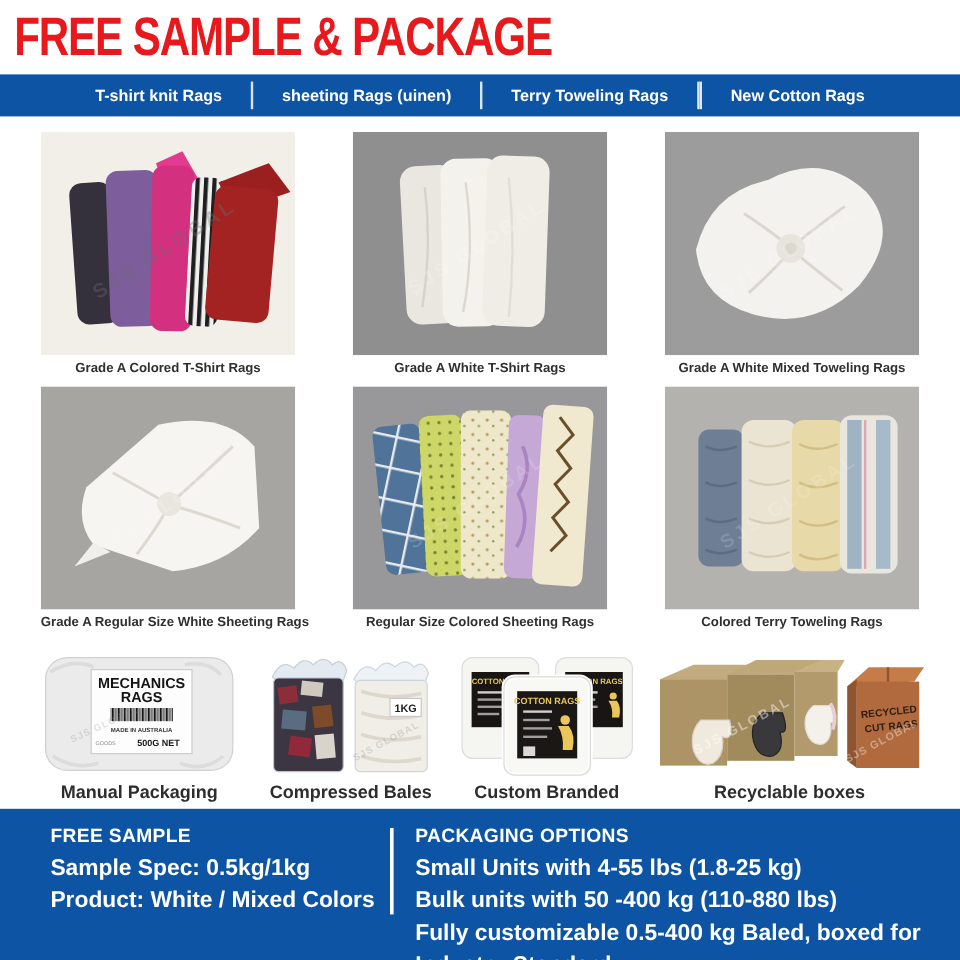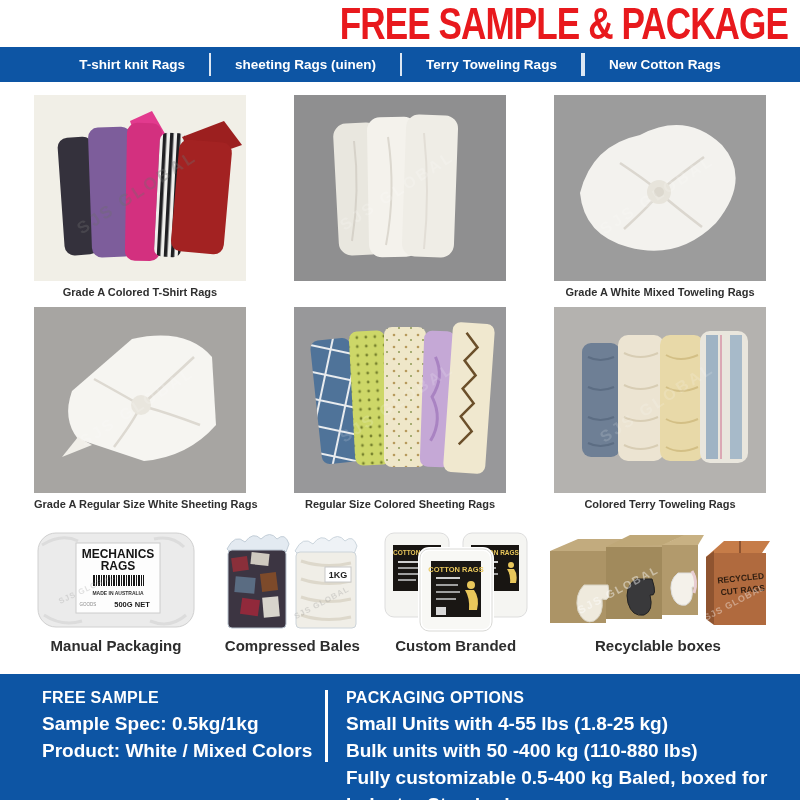--- a/index.html
+++ b/index.html
@@ -1,21 +1,21 @@
 <!DOCTYPE html>
 <html><head>
 <meta charset="utf-8">
 <style>
   * { box-sizing: border-box; }
   html,body { margin:0; padding:0; background:#fff; }
   body { font-family:"Liberation Sans", sans-serif; }
   .page { position:relative; width:800px; height:800px; background:#ffffff; overflow:hidden; }
 
   
-  .header { height:47px; display:flex; align-items:center; justify-content:flex-end; }
+  .header { height:62px; display:flex; align-items:center; justify-content:flex-start; }
   .title { color:#e8191d; font-size:37px; font-weight:800; letter-spacing:-1px;
            transform:scale(0.95,1.22); white-space:nowrap; }
 
   
   .nav { height:35px; background:#0d55a4; display:flex; align-items:center; justify-content:center; }
   .nav-item { color:#ffffff; font-size:13.5px; font-weight:600; padding:0 24px; white-space:nowrap; cursor:pointer; }
   .nav-divider { width:2px; height:23px; background:#dce7f3; }
 
   
   .grid { padding:13px 34px 0; display:grid; grid-template-columns:212px 212px 212px; column-gap:48px; }
@@ -87,20 +87,21 @@
       <svg class="photo" viewBox="0 0 212 186">
         <rect width="212" height="186" fill="#8f8f90"></rect>
         <rect x="42" y="28" width="46" height="132" rx="13" fill="#e9e7df" transform="rotate(-3 65 94)"></rect>
         <rect x="74" y="22" width="50" height="140" rx="13" fill="#f4f2ec" transform="rotate(-1 99 92)"></rect>
         <rect x="110" y="20" width="52" height="142" rx="13" fill="#efede6" transform="rotate(2 136 91)"></rect>
         <path d="M94,42 q8,55 -2,108" stroke="#dcd8cf" stroke-width="2" fill="none"></path>
         <path d="M130,38 q6,58 0,116" stroke="#e2ded6" stroke-width="2" fill="none"></path>
         <path d="M60,46 q6,50 -2,100" stroke="#d6d2c9" stroke-width="2" fill="none"></path>
         <text x="106" y="100" transform="rotate(-33 106 100)" text-anchor="middle" font-size="16" font-weight="bold" letter-spacing="3" fill="rgba(255,255,255,0.18)">SJS GLOBAL</text>
       </svg>
+      <div class="caption">Grade A White T-Shirt Rags</div>
     </div>
 
     <div class="card">
       <svg class="photo" viewBox="0 0 212 186">
         <rect width="212" height="186" fill="#9c9c9c"></rect>
         <path d="M26,98 Q38,50 86,40 Q132,16 168,50 Q198,84 162,128 Q124,166 74,152 Q30,140 26,98 Z" fill="#f3f2ee"></path>
         <path d="M66,68 Q96,88 104,96 M150,62 Q120,84 108,94 M70,134 Q94,112 102,102 M148,132 Q122,112 108,100" stroke="#dbd7cf" stroke-width="2.5" fill="none"></path>
         <circle cx="105" cy="97" r="12" fill="#e7e4db"></circle>
         <circle cx="105" cy="97" r="5" fill="#dcd8ce"></circle>
         <text x="106" y="104" transform="rotate(-33 106 104)" text-anchor="middle" font-size="16" font-weight="bold" letter-spacing="3" fill="rgba(255,255,255,0.16)">SJS GLOBAL</text>

